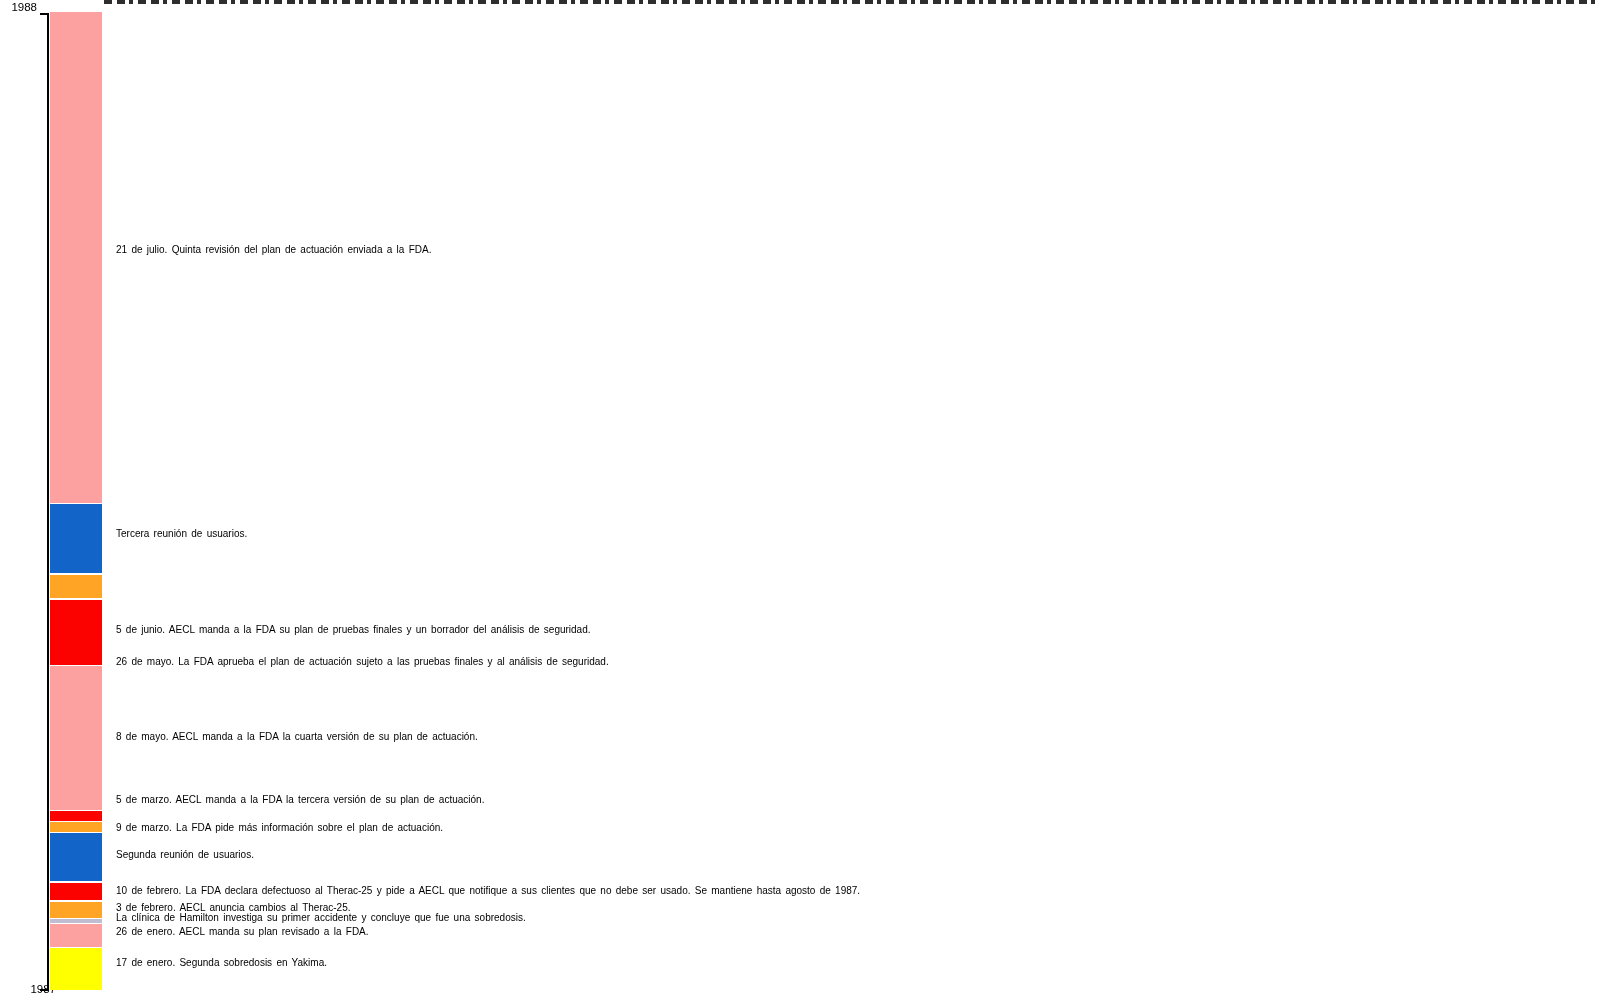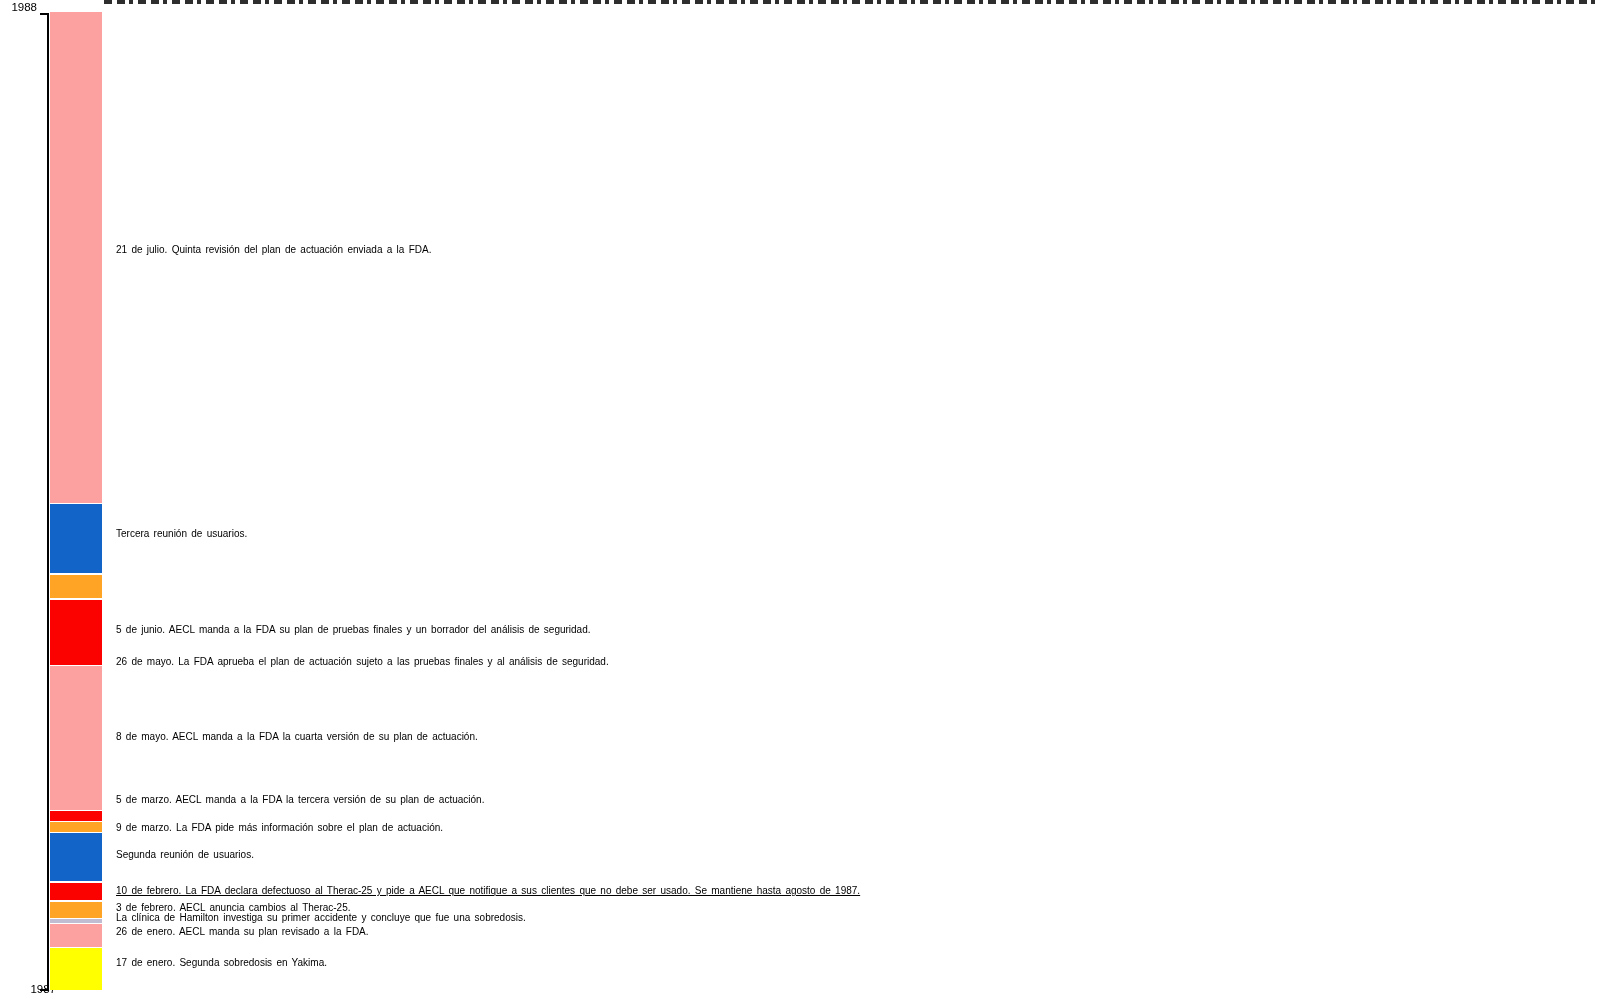--- a/index.html
+++ b/index.html
@@ -63,19 +63,19 @@
     </div>
   <div id="labels">
       <div class="evt" style="top: 242px;">21 de julio. Quinta revisión del plan de actuación enviada a la FDA.</div>
       <div class="evt" style="top: 526px;">Tercera reunión de usuarios.</div>
       <div class="evt" style="top: 598px; margin-top: 24px;">5 de junio. AECL manda a la FDA su plan de pruebas finales y un borrador del análisis de seguridad.</div>
       <div class="evt" style="top: 654px;">26 de mayo. La FDA aprueba el plan de actuación sujeto a las pruebas finales y al análisis de seguridad.</div>
       <div class="evt" style="top: 729px;">8 de mayo. AECL manda a la FDA la cuarta versión de su plan de actuación.</div>
       <div class="evt" style="top: 804px; margin-top: 16px;">9 de marzo. La FDA pide más información sobre el plan de actuación.</div>
       <div class="evt" style="top: 792px;">5 de marzo. AECL manda a la FDA la tercera versión de su plan de actuación.</div>
       <div class="evt" style="top: 847px;">Segunda reunión de usuarios.</div>
-      <div class="evt" style="top: 883px; text-decoration: underline;">10 de febrero. La FDA declara defectuoso al Therac-25 y pide a AECL que notifique a sus clientes que no debe ser usado. Se mantiene hasta agosto de 1987.</div>
+      <div class="evt" style="top: 883px;">10 de febrero. La FDA declara defectuoso al Therac-25 y pide a AECL que notifique a sus clientes que no debe ser usado. Se mantiene hasta agosto de 1987.</div>
       <div class="evt" style="top: 900px;">3 de febrero. AECL anuncia cambios al Therac-25.</div>
       <div class="evt" style="top: 910px;">La clínica de Hamilton investiga su primer accidente y concluye que fue una sobredosis.</div>
       <div class="evt" style="top: 924px;">26 de enero. AECL manda su plan revisado a la FDA.</div>
       <div class="evt" style="top: 955px; text-align: center;">17 de enero. Segunda sobredosis en Yakima.</div>
     </div>
 </div>
 
 </body></html>

